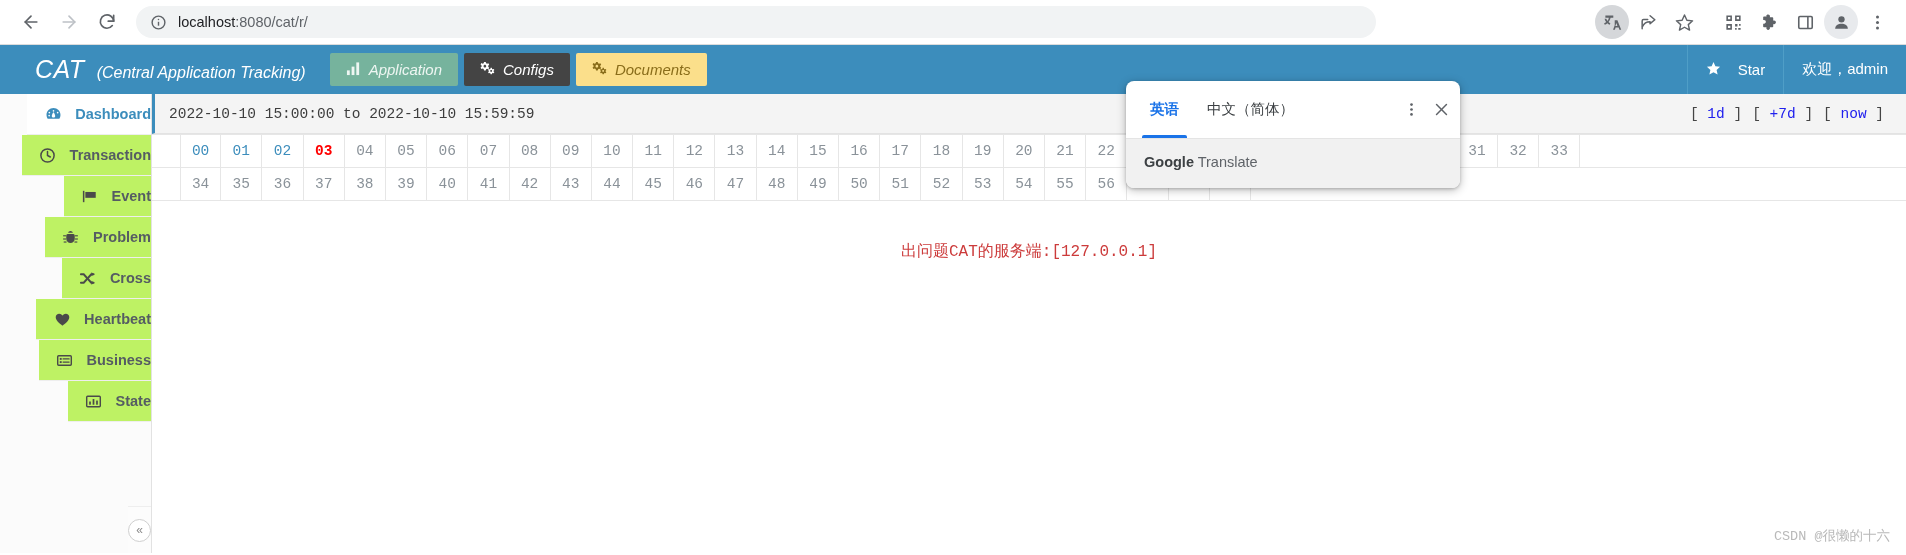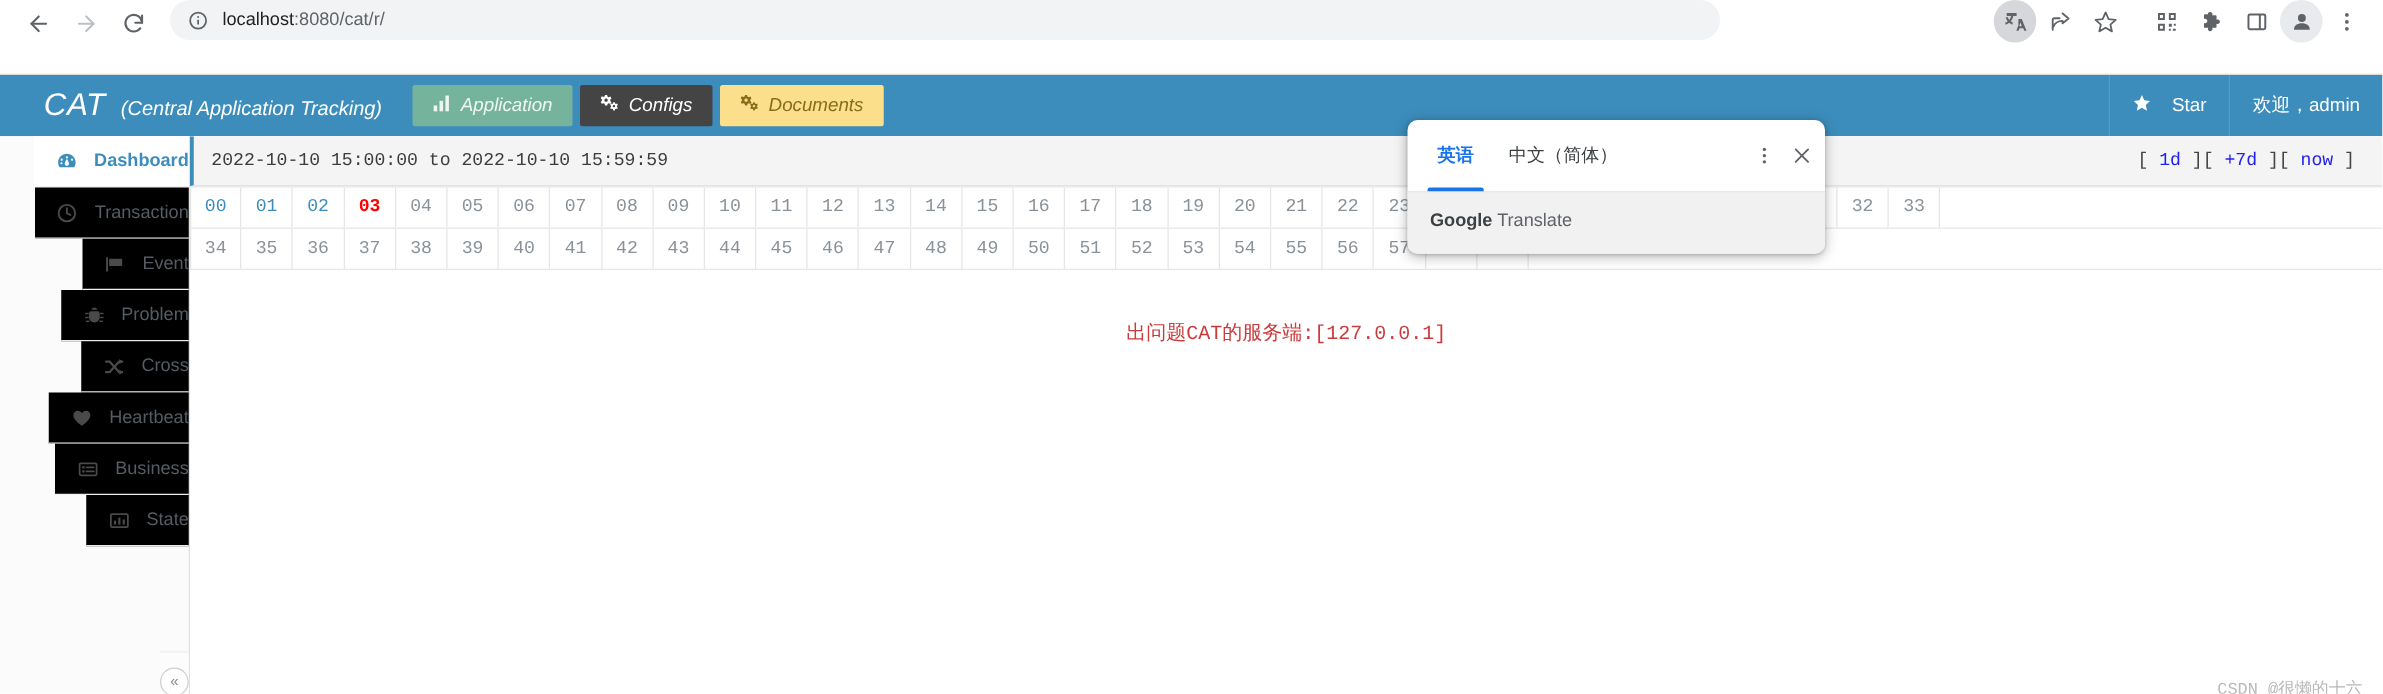--- a/index.html
+++ b/index.html
@@ -5,24 +5,24 @@
   * { box-sizing: border-box; margin: 0; padding: 0; }
   html, body {
     width: 1906px; height: 555px;
     font-family: "Liberation Sans", "DejaVu Sans", sans-serif;
     background: #ffffff;
     overflow: hidden;
   }
 
   
   .browser-chrome {
-    height: 60px;
+    height: 45px;
     background: #ffffff;
     display: flex;
-    align-items: flex-start;
+    align-items: center;
     padding: 0 12px;
     position: relative;
     border-bottom: 1px solid #dcdcdc;
   }
   .nav-btn {
     width: 38px; height: 38px;
     display: flex; align-items: center; justify-content: center;
     border-radius: 50%;
     color: #5f6368;
     flex: 0 0 auto;
@@ -184,21 +184,22 @@
     position: relative;
     align-items: flex-end;
   }
   .side-item {
     height: 41px;
     display: flex; align-items: center; gap: 13px;
     padding-left: 17px;
     font-size: 14.5px;
     color: #555c63;
     border-bottom: 1px solid #eeeeee;
-    background: #000000;
+    background: #bef264;
+    font-weight: bold;
   }
   .side-item .s-ico {
     width: 18px; height: 18px;
     display: flex; align-items: center; justify-content: center;
     color: #4a4a4a;
     flex: 0 0 18px;
   }
   .side-item .s-ico svg { width: 17px; height: 17px; }
   .side-item.active { background: #ffffff; color: #3c8dbc; font-weight: 600; }
   .side-item.active .s-ico { color: #3c8dbc; }
@@ -236,32 +237,33 @@
     align-items: center;
     padding: 0 14px;
   }
   .time-range {
     font-size: 14.5px;
     color: #3d3d3d;
     white-space: nowrap;
   }
   .time-links {
     margin-left: auto;
-    display: flex; align-items: center; 
+    display: flex; align-items: center; gap: 10px;
     font-size: 14.5px;
     white-space: nowrap;
     padding-right: 8px;
   }
   .time-links a { color: #2020ee; }
   .time-links .brk { color: #444444; }
 
   .hour-grid { padding: 0; }
   .hour-row {
     display: flex;
     border-bottom: 1px solid #e6e6e6;
+    padding-left: 28px;
   }
   .hour-row:first-child { border-top: 1px solid #e6e6e6; }
   .hour-cell {
     width: 41.2px;
     flex: 0 0 41.2px;
     height: 32px;
     display: flex; align-items: center; justify-content: center;
     font-size: 14.5px;
     color: #8a9299;
     border-right: 1px solid #e6e6e6;

